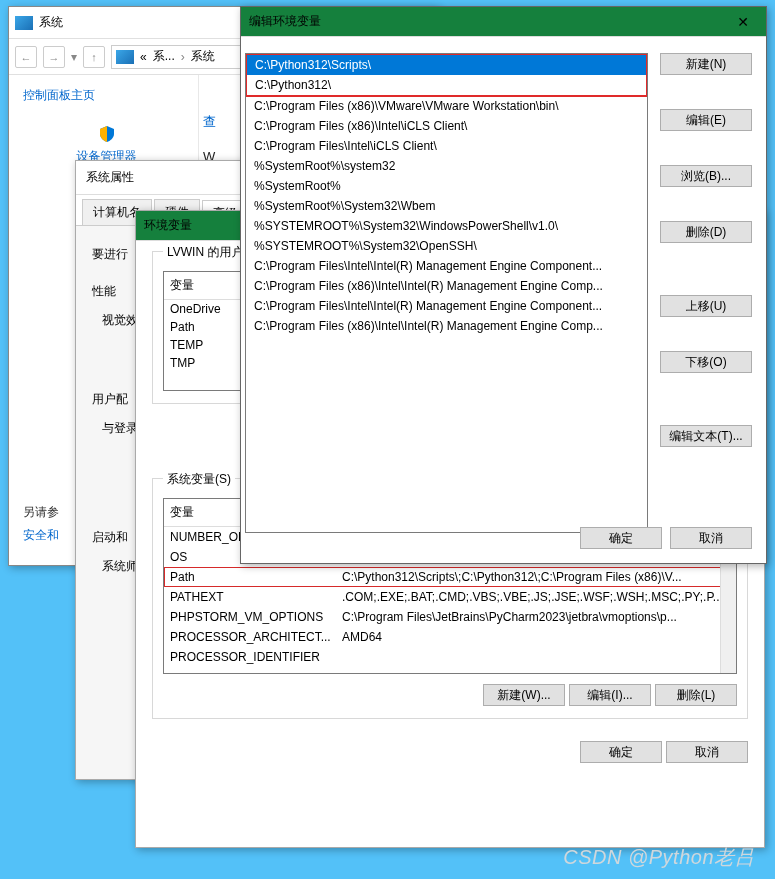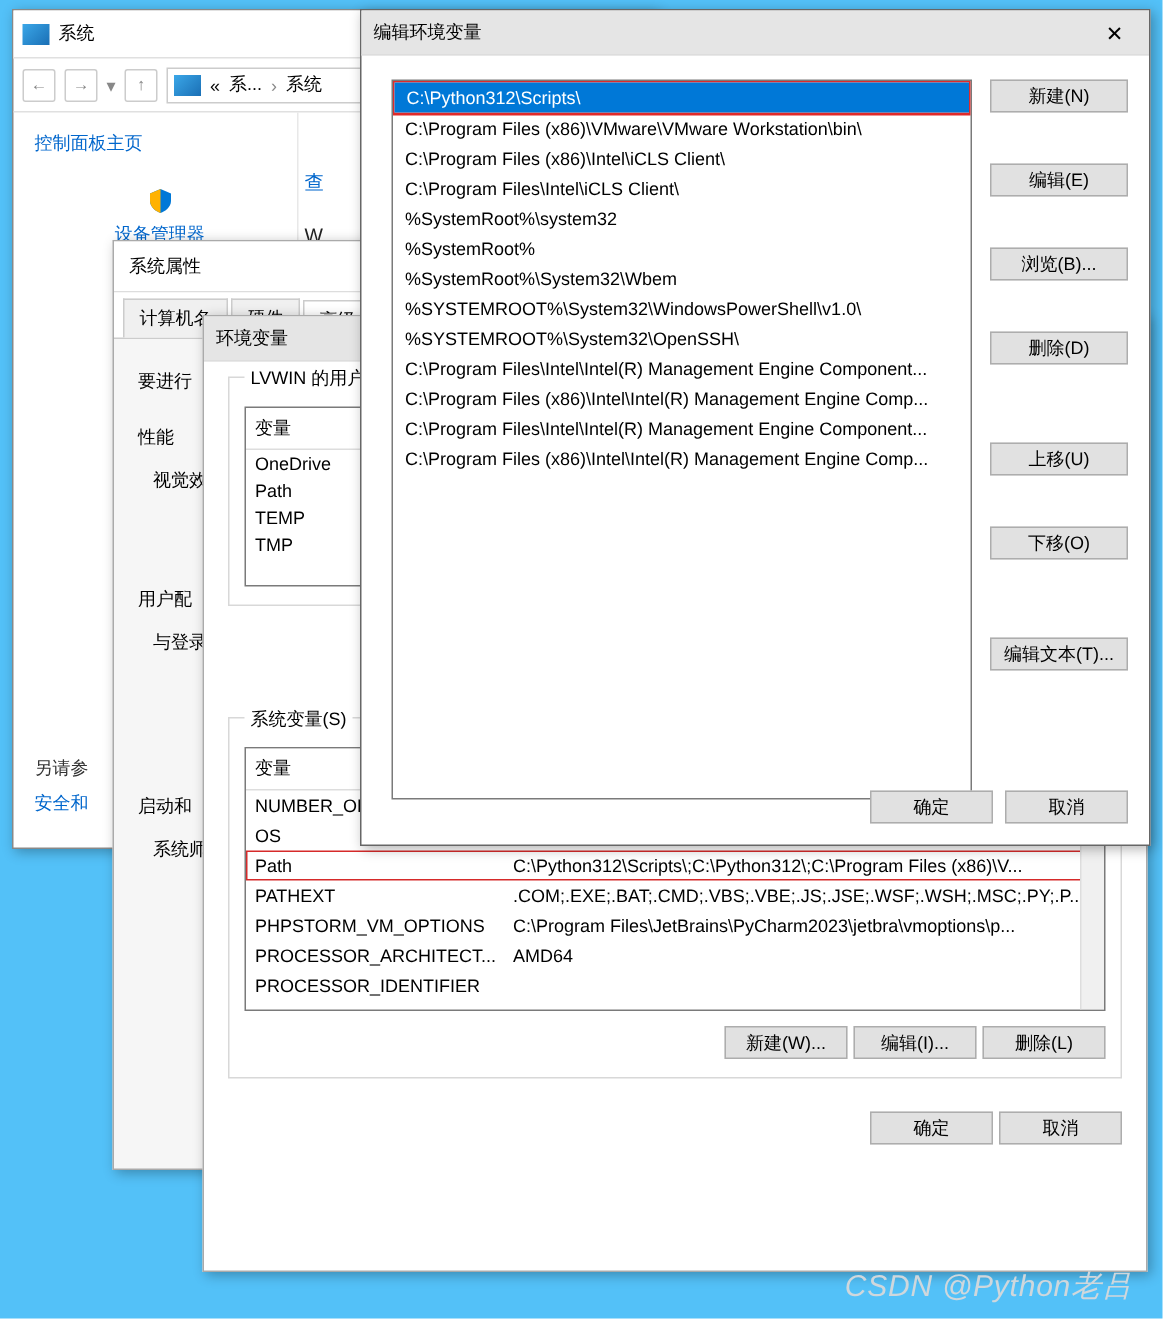--- a/index.html
+++ b/index.html
@@ -1,19 +1,19 @@
 <!DOCTYPE html>
 <html><head>
 <meta charset="utf-8">
 <style>
 * { box-sizing: border-box; margin: 0; padding: 0; font-family: "Microsoft YaHei", "Segoe UI", sans-serif; font-size: 12px; }
 body { background: #53c1f8; width: 775px; height: 879px; position: relative; overflow: hidden; }
 
 .win { position: absolute; background: #fff; border: 1px solid #888; box-shadow: 2px 2px 8px rgba(0,0,0,0.3); }
-.titlebar { height: 30px; display: flex; align-items: center; padding: 0 8px; border-bottom: 1px solid #ddd; background: #e5e5e5; }
+.titlebar { height: 30px; display: flex; align-items: center; padding: 0 8px; border-bottom: 1px solid #ddd; background: #15803d; }
 .titlebar .title { flex: 1; font-size: 12px; }
 .titlebar .close { width: 30px; text-align: center; font-size: 14px; cursor: pointer; }
 
 
 .sys-win { left: 8px; top: 6px; width: 430px; height: 560px; }
 .sys-titlebar { height: 32px; display: flex; align-items: center; padding: 0 6px; background: #fff; border-bottom: 1px solid #e0e0e0; }
 .sys-titlebar .icon { width: 18px; height: 14px; background: linear-gradient(135deg,#3ba7e8,#1a6fb5); margin-right: 6px; }
 .nav-row { height: 36px; display: flex; align-items: center; padding: 0 6px; border-bottom: 1px solid #e0e0e0; gap: 6px; }
 .nav-arrow { width: 22px; height: 22px; border: 1px solid #ccc; border-radius: 2px; display: flex; align-items: center; justify-content: center; color: #888; font-size: 11px; }
 .nav-crumb { display: flex; align-items: center; gap: 6px; padding: 2px 4px; border: 1px solid #ccc; flex: 1; height: 24px; }
@@ -58,21 +58,21 @@
 .sys-vars .row { display: flex; padding: 3px 6px; font-size: 12px; }
 .sys-vars .row .c1 { width: 172px; white-space: nowrap; overflow: hidden; }
 .sys-vars .row .c2 { flex: 1; white-space: nowrap; overflow: hidden; text-overflow: ellipsis; }
 .sys-vars .row.hl { outline: 1px solid #d62a2a; outline-offset: -1px; background: #fff; }
 .scroll-stub { position: absolute; right: 0; top: 22px; bottom: 0; width: 16px; background: #f0f0f0; border-left: 1px solid #ddd; }
 .btn-row { display: flex; justify-content: flex-end; gap: 4px; margin-top: 10px; }
 .btn { min-width: 82px; height: 22px; border: 1px solid #adadad; background: #e1e1e1; font-size: 12px; display: inline-flex; align-items: center; justify-content: center; cursor: pointer; }
 
 
 .edit-win { left: 240px; top: 6px; width: 527px; height: 558px; background: #fff; border: 1px solid #666; }
-.edit-body { padding: 16px 14px 12px 20px; display: flex; gap: 12px; }
+.edit-body { padding: 16px 14px 12px 4px; display: flex; gap: 12px; }
 .edit-list { flex: 1; border: 1px solid #7a7a7a; height: 480px; overflow: hidden; }
 .edit-list .li { padding: 3px 8px; font-size: 12px; white-space: nowrap; overflow: hidden; text-overflow: ellipsis; }
 .edit-list .li.sel { background: #0078d7; color: #fff; }
 .edit-list .red-box { border: 2px solid #e02a2a; margin: -1px; }
 .edit-btns { width: 92px; display: flex; flex-direction: column; gap: 8px; }
 .edit-btns .btn { width: 92px; }
 .edit-btns .spacer { height: 18px; }
 .edit-footer { display: flex; justify-content: flex-end; gap: 8px; padding: 0 14px 12px 0; margin-top: -18px; }
 
 .watermark { position: absolute; right: 20px; bottom: 8px; color: #cfd7dc; font-size: 20px; font-style: italic; letter-spacing: 0.5px; }
@@ -239,20 +239,21 @@
 
 <div class="win edit-win">
   <div class="titlebar">
     <span class="title">编辑环境变量</span>
     <span class="close">✕</span>
   </div>
   <div class="edit-body">
     <div class="edit-list">
       <div class="red-box">
         <div class="li sel">C:\Python312\Scripts\</div>
+        <div class="li">C:\Python312\</div>
       </div>
       <div class="li">C:\Program Files (x86)\VMware\VMware Workstation\bin\</div>
       <div class="li">C:\Program Files (x86)\Intel\iCLS Client\</div>
       <div class="li">C:\Program Files\Intel\iCLS Client\</div>
       <div class="li">%SystemRoot%\system32</div>
       <div class="li">%SystemRoot%</div>
       <div class="li">%SystemRoot%\System32\Wbem</div>
       <div class="li">%SYSTEMROOT%\System32\WindowsPowerShell\v1.0\</div>
       <div class="li">%SYSTEMROOT%\System32\OpenSSH\</div>
       <div class="li">C:\Program Files\Intel\Intel(R) Management Engine Component...</div>

